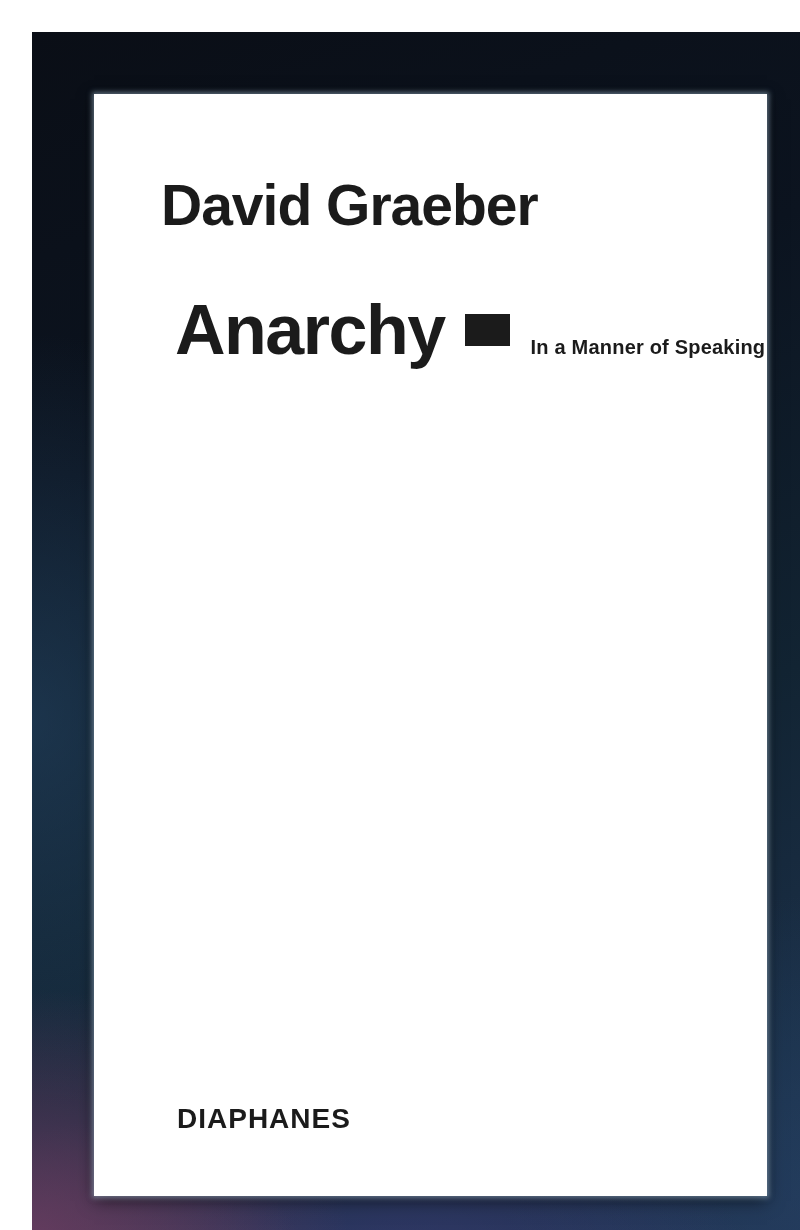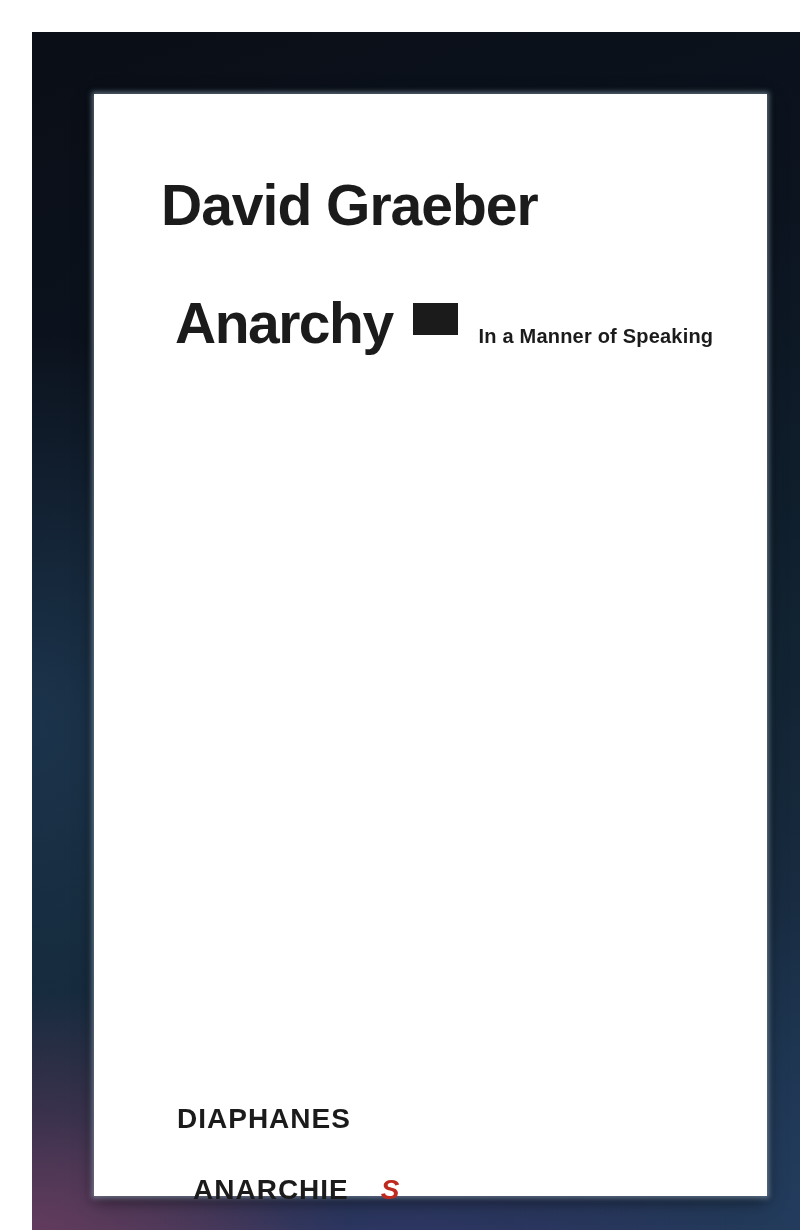--- a/index.html
+++ b/index.html
@@ -37,21 +37,21 @@
     letter-spacing: -1px;
     line-height: 1.1;
     white-space: nowrap;
   }
   .title-row {
     position: absolute;
     left: 49px; top: 180px;
     white-space: nowrap;
   }
   .title-main {
-    font-size: 57px;
+    font-size: 70px;
     font-weight: 700;
     letter-spacing: -1.5px;
     vertical-align: baseline;
   }
   .title-dash {
     display: inline-block;
     width: 45px; height: 5px;
     background: #1b1b1b;
     vertical-align: 8px;
     margin: 0 5px 0 4px;
@@ -93,17 +93,16 @@
 
     <div class="author">David Graeber</div>
 
     <div class="title-row">
       <span class="title-main">Anarchy</span><span class="title-dash"></span><span class="title-suffix">In a Manner of Speaking</span>
     </div>
 
 
     <div class="publisher-block">
       <div>DIAPHANES</div>
-      <div><span>ANARCHIE</span><span class="series-accent">S</span></div>
     </div>
 
   </div>
 </div>
 
 </body></html>

